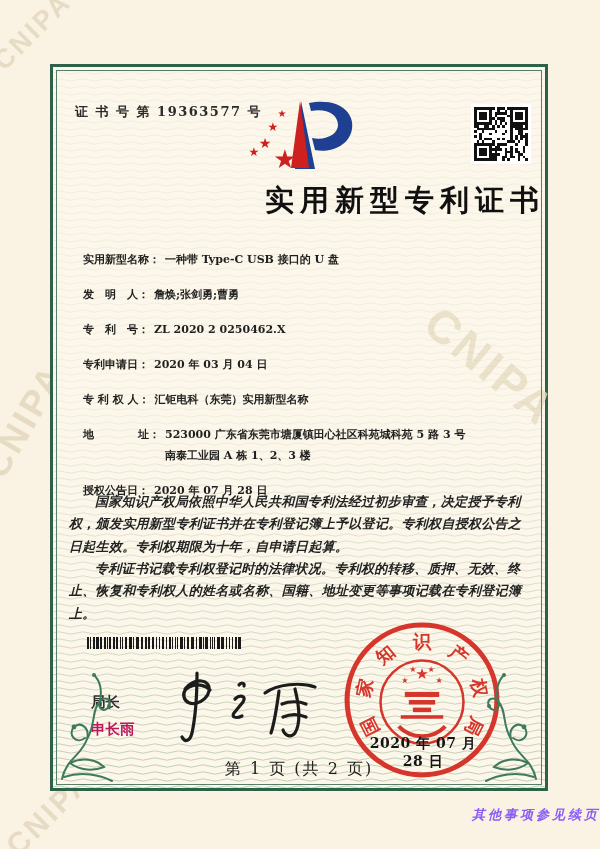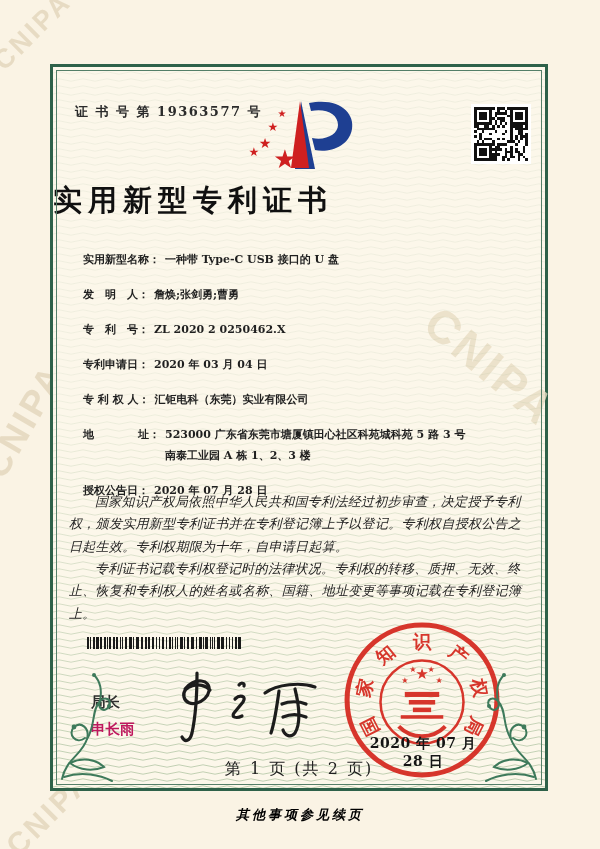--- a/index.html
+++ b/index.html
@@ -25,52 +25,52 @@
   }
   .frame-inner{position:absolute;inset:3px;border:1px solid #547f68;pointer-events:none;z-index:3;}
   #guilloche{position:absolute;inset:0;width:100%;height:100%;z-index:1;}
   .frame > .content{position:absolute;inset:0;z-index:2;}
   
   .cert-no{position:absolute;left:22px;top:36px;font-size:13px;font-weight:bold;letter-spacing:1.5px;color:#2b2b2b;}
   .logo{position:absolute;left:186px;top:30px;width:126px;height:82px;}
   .qr{position:absolute;right:14px;top:37px;width:60px;height:60px;background:#ffffff;padding:3px;box-sizing:border-box;}
   .qr svg{width:100%;height:100%;display:block;}
   .title{
-    position:absolute;left:0;right:0;top:114px;text-align:left;
+    position:absolute;left:0;right:0;top:114px;text-align:right;
     font-size:29px;font-weight:bold;letter-spacing:6px;color:#101010;
   }
   
   .fields{position:absolute;left:30px;right:22px;top:182px;font-size:11px;font-weight:bold;color:#1f1f1f;}
   .row{display:flex;align-items:flex-start;margin-bottom:14px;line-height:21px;}
   .lbl{white-space:pre;flex:none;}
   .val{margin-left:5px;}
   .pair2{margin-left:30px;display:flex;}
   
   .paras{position:absolute;left:16px;right:13px;top:424px;font-size:13px;line-height:1.72;
-         font-style:italic;color:#232323;letter-spacing:.3px;}
+         font-style:italic;color:#232323;letter-spacing:.3px;font-weight:bold;}
   .paras p{margin:0;text-indent:2em;}
   
   .barcode{position:absolute;left:34px;top:570px;width:156px;height:12px;}
   .sig-title{position:absolute;left:38px;top:626px;font-size:14.5px;font-weight:bold;
              font-family:"Liberation Sans",sans-serif;color:#2e2e2e;}
   .sig-name{position:absolute;left:38px;top:653px;font-size:14.5px;font-weight:bold;
             font-family:"Liberation Sans",sans-serif;color:#be185d;}
   .sig-script{position:absolute;left:102px;top:600px;width:175px;height:90px;}
   .seal{position:absolute;left:288px;top:552px;width:162px;height:162px;}
   .seal svg{width:100%;height:100%;display:block;opacity:.93;}
   .seal-date{position:absolute;left:306px;top:668px;width:128px;text-align:center;
              font-size:14px;font-weight:bold;color:#141414;letter-spacing:.5px;z-index:4;}
   .page-info{position:absolute;left:0;right:0;bottom:8px;text-align:center;font-size:16px;
              letter-spacing:2px;color:#202020;}
   .flourish{position:absolute;bottom:3px;width:95px;height:118px;z-index:2;}
   .flourish.left{left:3px;}
   .flourish.right{right:3px;transform:scaleX(-1);}
   
-  .note{position:absolute;left:0;right:0;top:806px;text-align:center;font-size:13px;
-        font-style:italic;font-weight:600;letter-spacing:3px;color:#000000;}
+  .note{position:absolute;left:0;right:0;top:806px;text-align:right;font-size:13px;
+        font-style:italic;font-weight:600;letter-spacing:3px;color:#8b5cf6;}
 </style>
 </head>
 <body>
 
 <div class="wm wm-tl">CNIPA</div>
 <div class="wm wm-lm">CNIPA</div>
 <div class="wm wm-bl">CNIPA</div>
 
 <div class="frame">
   <svg id="guilloche">
@@ -363,21 +363,21 @@
       <div class="row">
         <span class="lbl">专　利　号：</span>
         <span class="val">ZL 2020 2 0250462.X</span>
       </div>
       <div class="row">
         <span class="lbl">专利申请日：</span>
         <span class="val">2020 年 03 月 04 日</span>
       </div>
       <div class="row">
         <span class="lbl">专 利 权 人：</span>
-        <span class="val">汇钜电科（东莞）实业有限公司</span>
+        <span class="val">汇钜电科（东莞）实用新型名称</span>
       </div>
       <div class="row">
         <span class="lbl">地　　　　址：</span>
         <span class="val">
           <span style="display:block;">523000 广东省东莞市塘厦镇田心社区科苑城科苑 5 路 3 号</span>
           <span style="display:block;">南泰工业园 A 栋 1、2、3 楼</span>
         </span>
       </div>
       <div class="row">
         <span class="lbl">授权公告日：</span>

